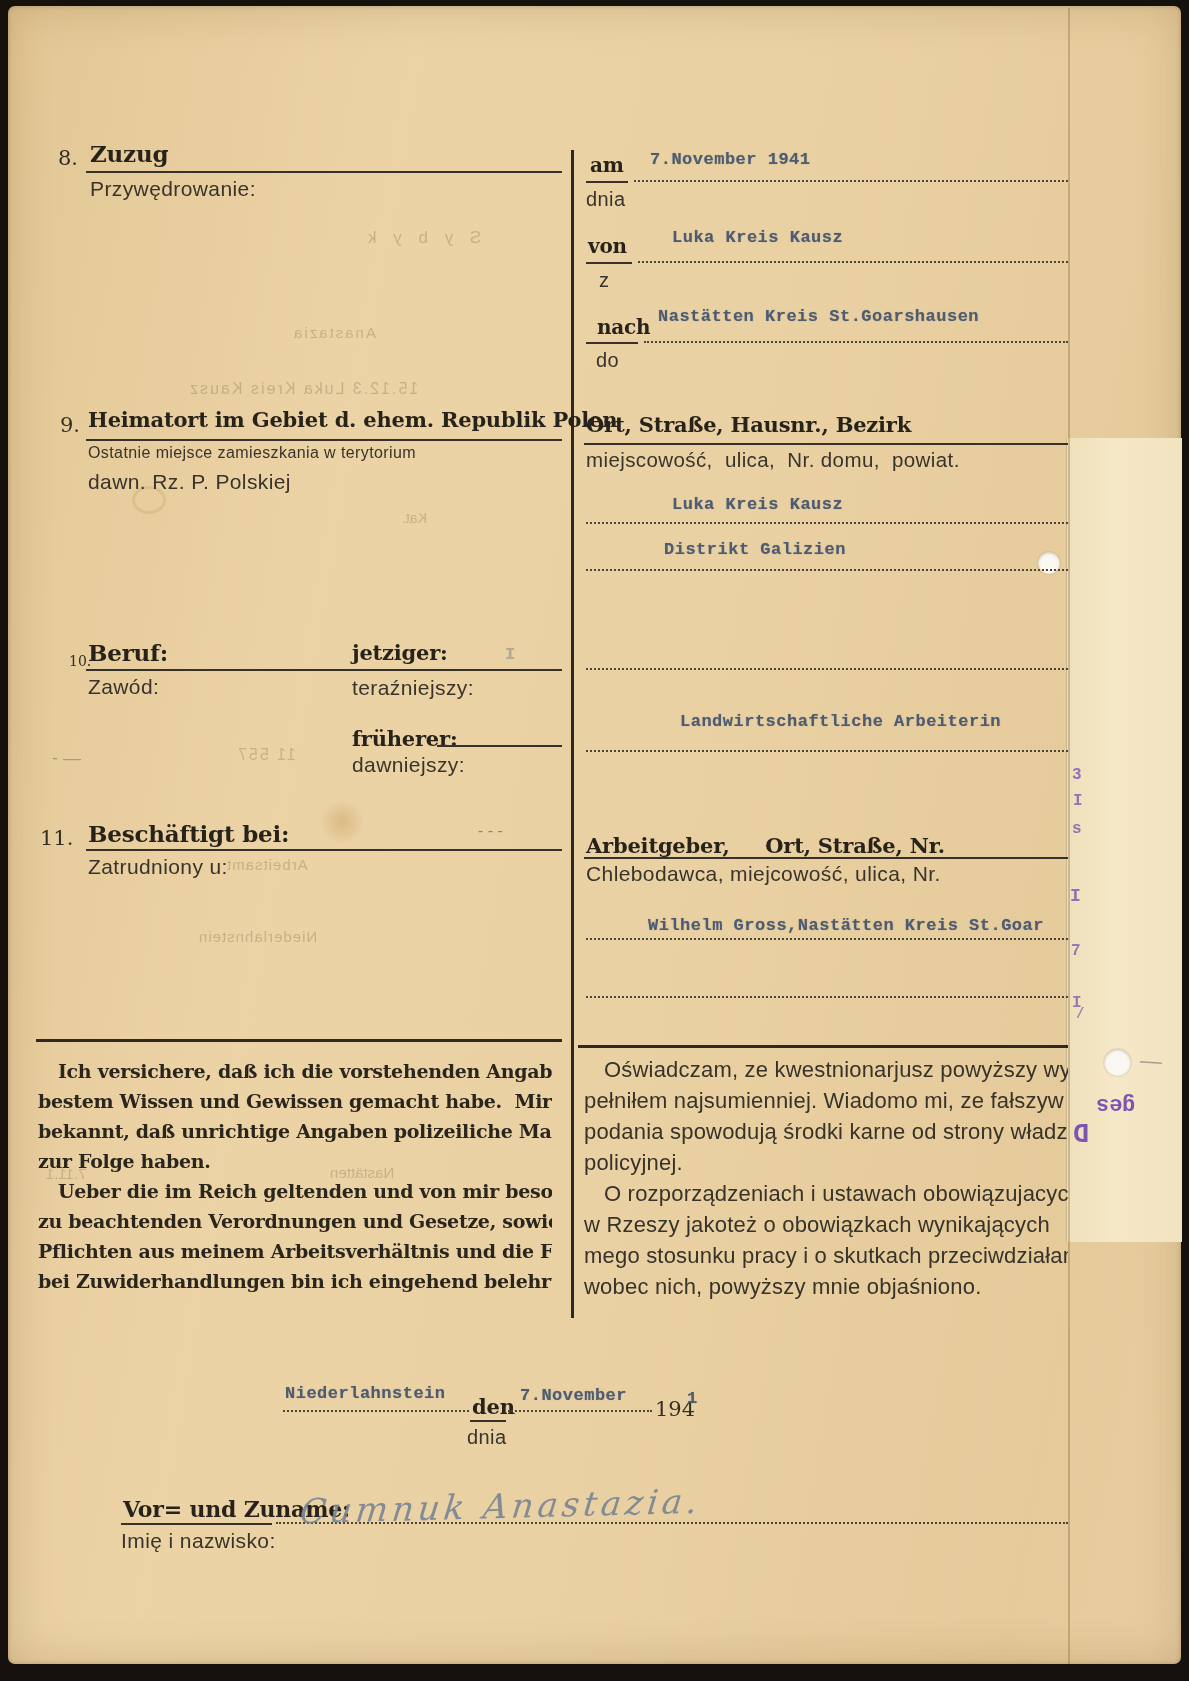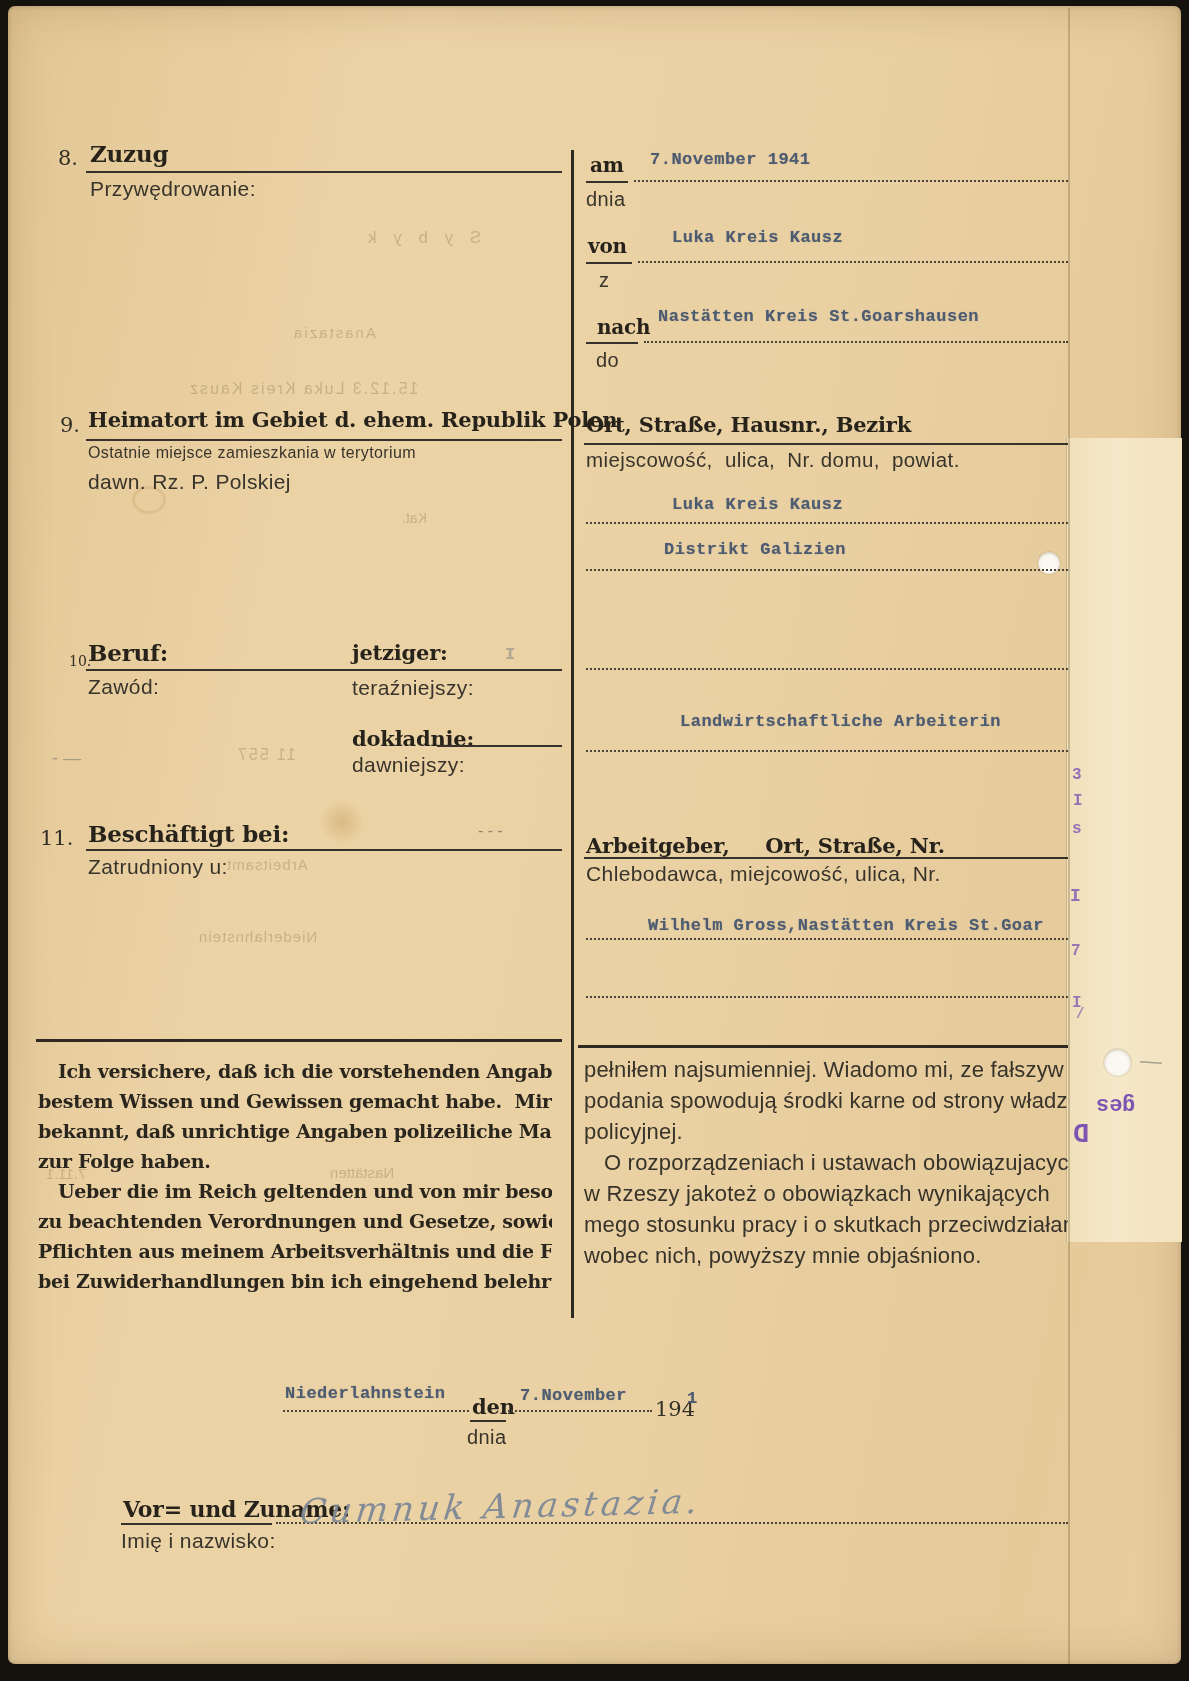--- a/index.html
+++ b/index.html
@@ -109,21 +109,21 @@
 <div class="typed" style="left:664px;top:540px;">Distrikt Galizien</div>
 <div class="dot" style="left:586px;top:569px;width:482px;"></div>
 
 <div class="num" style="left:46px;top:653px;font-size:14px;margin-left:23px;">10.</div>
 <div class="fraktur" style="left:88px;top:639px;font-size:23px;">Beruf:</div>
 <div class="fraktur" style="left:352px;top:640px;font-size:21px;">jetziger:</div>
 <div class="typed" style="left:505px;top:645px;opacity:.35;">I</div>
 <div class="solid thin" style="left:86px;top:669px;width:476px;"></div>
 <div class="antiqua" style="left:88px;top:675px;font-size:21px;">Zawód:</div>
 <div class="antiqua" style="left:352px;top:676px;font-size:21px;">teraźniejszy:</div>
-<div class="fraktur" style="left:352px;top:726px;font-size:21px;">dokładnie:</div>
+<div class="fraktur" style="left:352px;top:726px;font-size:21px;">früherer:</div>
 <div class="solid thin" style="left:437px;top:745px;width:125px;"></div>
 <div class="antiqua" style="left:352px;top:753px;font-size:21px;">dawniejszy:</div>
 
 <div class="dot" style="left:586px;top:668px;width:482px;"></div>
 <div class="typed" style="left:680px;top:712px;">Landwirtschaftliche Arbeiterin</div>
 <div class="dot" style="left:586px;top:750px;width:482px;"></div>
 
 <div class="num" style="left:40px;top:826px;font-size:21px;">11.</div>
 <div class="fraktur" style="left:88px;top:820px;font-size:23px;">Beschäftigt bei:</div>
 <div class="solid thin" style="left:86px;top:849px;width:476px;"></div>
@@ -144,20 +144,21 @@
   <div class="decl-de">bestem Wissen und Gewissen gemacht habe.  Mir ist</div>
   <div class="decl-de">bekannt, daß unrichtige Angaben polizeiliche Maßnahmen</div>
   <div class="decl-de">zur Folge haben.</div>
   <div class="decl-de indent">Ueber die im Reich geltenden und von mir besonders</div>
   <div class="decl-de">zu beachtenden Verordnungen und Gesetze, sowie über die</div>
   <div class="decl-de">Pflichten aus meinem Arbeitsverhältnis und die Folgen</div>
   <div class="decl-de">bei Zuwiderhandlungen bin ich eingehend belehrt worden.</div>
 </div>
 
 <div class="declbox" style="left:584px;top:1054px;width:484px;height:256px;">
+  <div class="decl-pl indent">Oświadczam, ze kwestnionarjusz powyższy wy</div>
   <div class="decl-pl">pełniłem najsumienniej. Wiadomo mi, ze fałszyw</div>
   <div class="decl-pl">podania spowodują środki karne od strony władz</div>
   <div class="decl-pl">policyjnej.</div>
   <div class="decl-pl indent">O rozporządzeniach i ustawach obowiązujacyc</div>
   <div class="decl-pl">w Rzeszy jakoteż o obowiązkach wynikających</div>
   <div class="decl-pl">mego stosunku pracy i o skutkach przeciwdziałani</div>
   <div class="decl-pl">wobec nich, powyższy mnie objaśniono.</div>
 </div>
 
 <div class="typed" style="left:285px;top:1384px;">Niederlahnstein</div>

